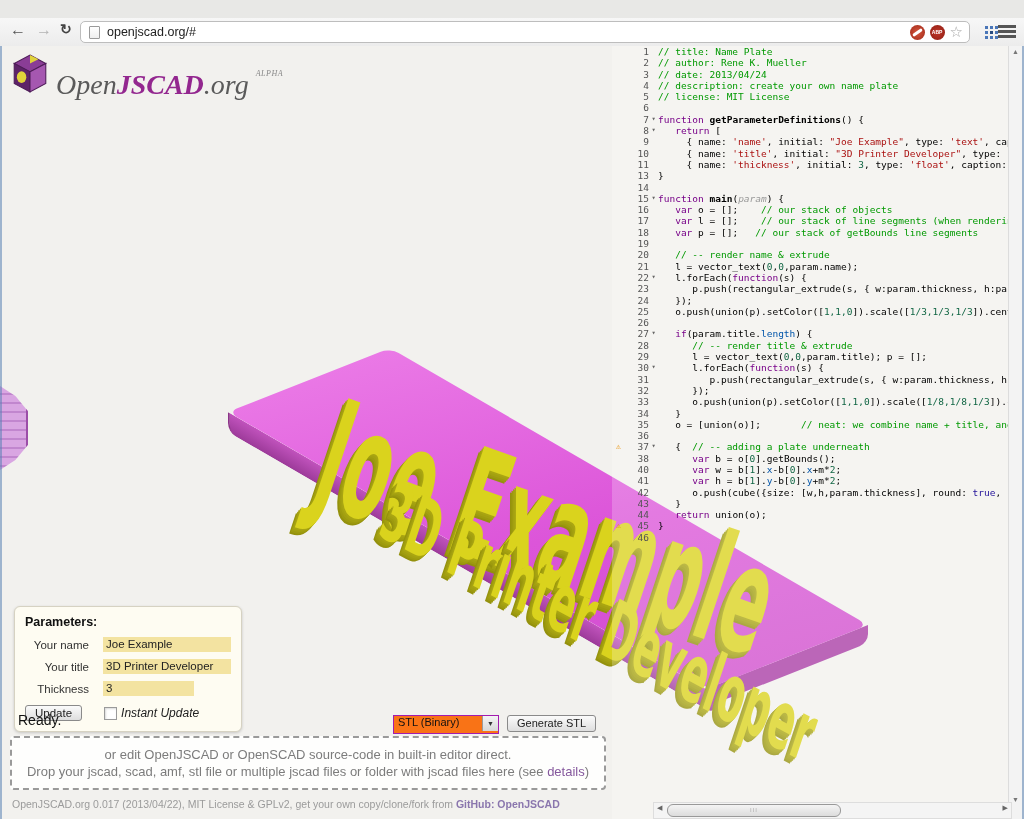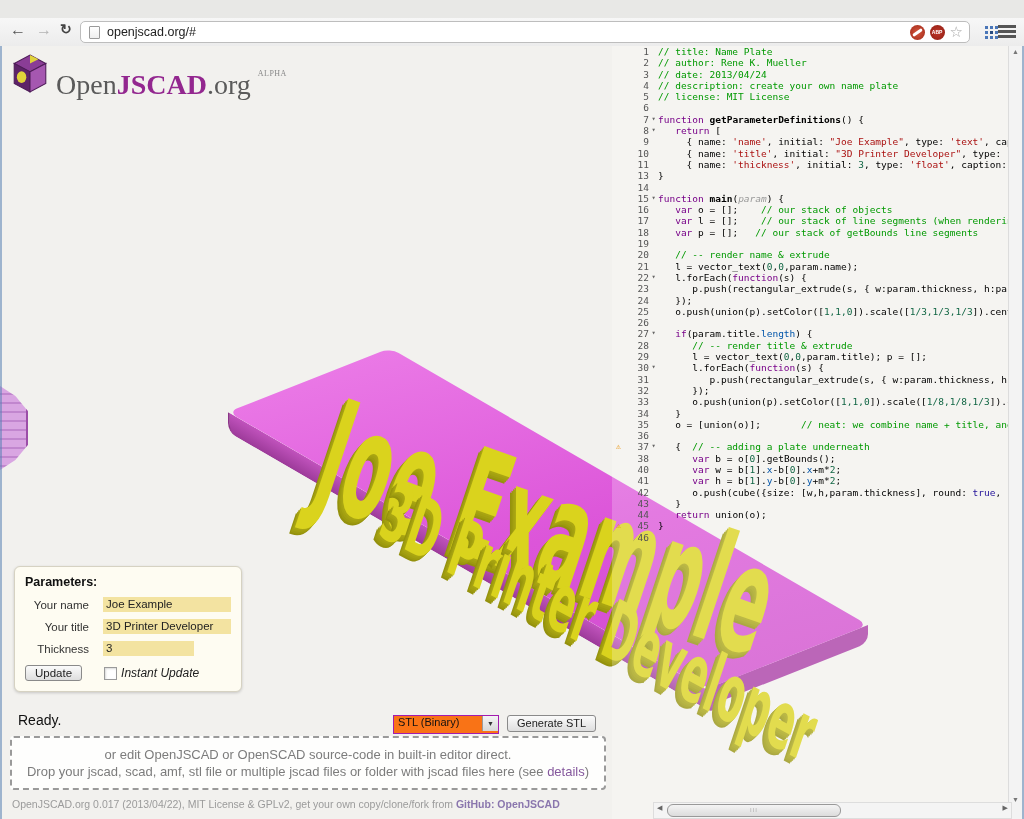--- a/index.html
+++ b/index.html
@@ -66,21 +66,21 @@
   .plate-right{position:absolute;left:0;top:0;width:174px;height:18px;transform-origin:0 0;
     transform:matrix(-0.931,0.368,0,1,868,579);
     background:#a83ba4;border-radius:0 0 9px 9px;z-index:2;}
   .p-text{position:absolute;left:0;top:0;white-space:nowrap;z-index:4;transform-origin:0 0;
     font-family:"DejaVu Sans",sans-serif;font-weight:bold;color:#dad31d;
     text-shadow:-2px 2px 0 #a9a512,-4px 4px 0 #a3a011,-6px 6px 0 #9d9a0f,-8px 8px 0 #94910d;}
   .p-name{font-size:150px;letter-spacing:2px;transform:matrix(0.424,0.149,-0.316,0.949,352,322);}
   .p-title{font-size:80px;letter-spacing:1px;transform:matrix(0.44,0.235,-0.316,0.949,400,418);}
 
   
-  .logo{position:absolute;left:12px;top:8px;display:flex;align-items:flex-start;z-index:6;}
+  .logo{position:absolute;left:12px;top:8px;display:flex;align-items:flex-start;z-index:6;font-style:italic;}
   .logo .wordmark{font-family:"Liberation Serif",serif;font-size:28px;margin-left:8px;line-height:40px;}
   .lg-open,.lg-org{color:#5a5a5a;}
   .lg-jscad{color:#93278f;font-weight:bold;}
   .lg-alpha{font-size:8px;color:#888;vertical-align:18px;letter-spacing:.5px;}
 
   
   .drawer{position:absolute;left:0;top:340px;width:28px;height:84px;z-index:6;
     background:repeating-linear-gradient(180deg,#d9a6e2 0 7px,#c186ce 7px 9px);
     clip-path:polygon(0 0,55% 12%,100% 30%,100% 70%,55% 88%,0 100%);
     box-shadow:inset -2px 0 0 #9c4ea8;}
@@ -104,21 +104,21 @@
   .vscroll .up{top:2px}.vscroll .dn{bottom:16px}
   .hscroll{position:absolute;left:653px;bottom:0;width:357px;height:15px;background:#f4f4f4;
     border:1px solid #ddd;z-index:7;}
   .hscroll .arr{position:absolute;top:1px;font-size:7px;color:#666;}
   .hscroll .la{left:3px}.hscroll .ra{right:3px}
   .hthumb{position:absolute;left:13px;top:1px;width:172px;height:11px;
     background:linear-gradient(#f4f4f4,#dcdcdc);border:1px solid #999;border-radius:6px;
     text-align:center;font-size:6px;line-height:11px;color:#777;letter-spacing:1px;}
 
   
-  .params{position:absolute;left:14px;top:520px;width:206px;background:#fefcf2;
+  .params{position:absolute;left:14px;top:560px;width:206px;background:#fefcf2;
     border:1px solid #d6d2c2;border-radius:6px;box-shadow:0 1px 3px rgba(0,0,0,.18);
     padding:8px 10px 10px;z-index:8;}
   .params h3{margin:0 0 8px;font-size:12.5px;color:#111;}
   .prow{display:flex;align-items:center;margin-bottom:7px;}
   .prow label{width:64px;text-align:right;margin-right:14px;font-size:11.5px;color:#333;flex:none;}
   .pinput{background:#f3e3a1;height:15px;font-size:11.5px;color:#222;line-height:15px;
     padding-left:3px;overflow:hidden;white-space:nowrap;}
   .pactions{display:flex;align-items:center;margin-top:9px;}
   .btn{font-size:11.5px;color:#222;background:linear-gradient(#fbfbfb,#dedede);
     border:1px solid #8a8a8a;border-radius:3px;padding:1px 9px;}

